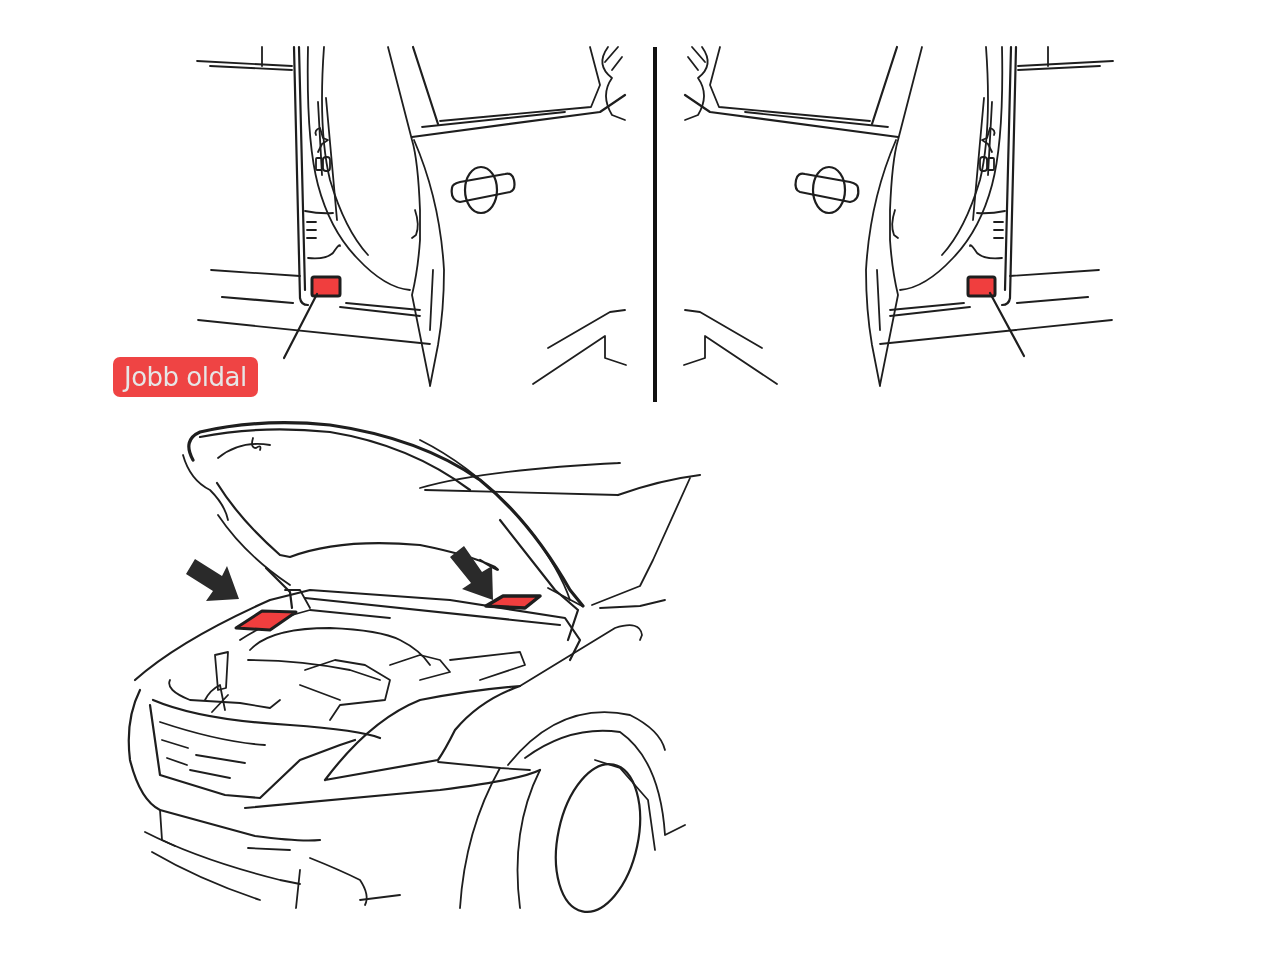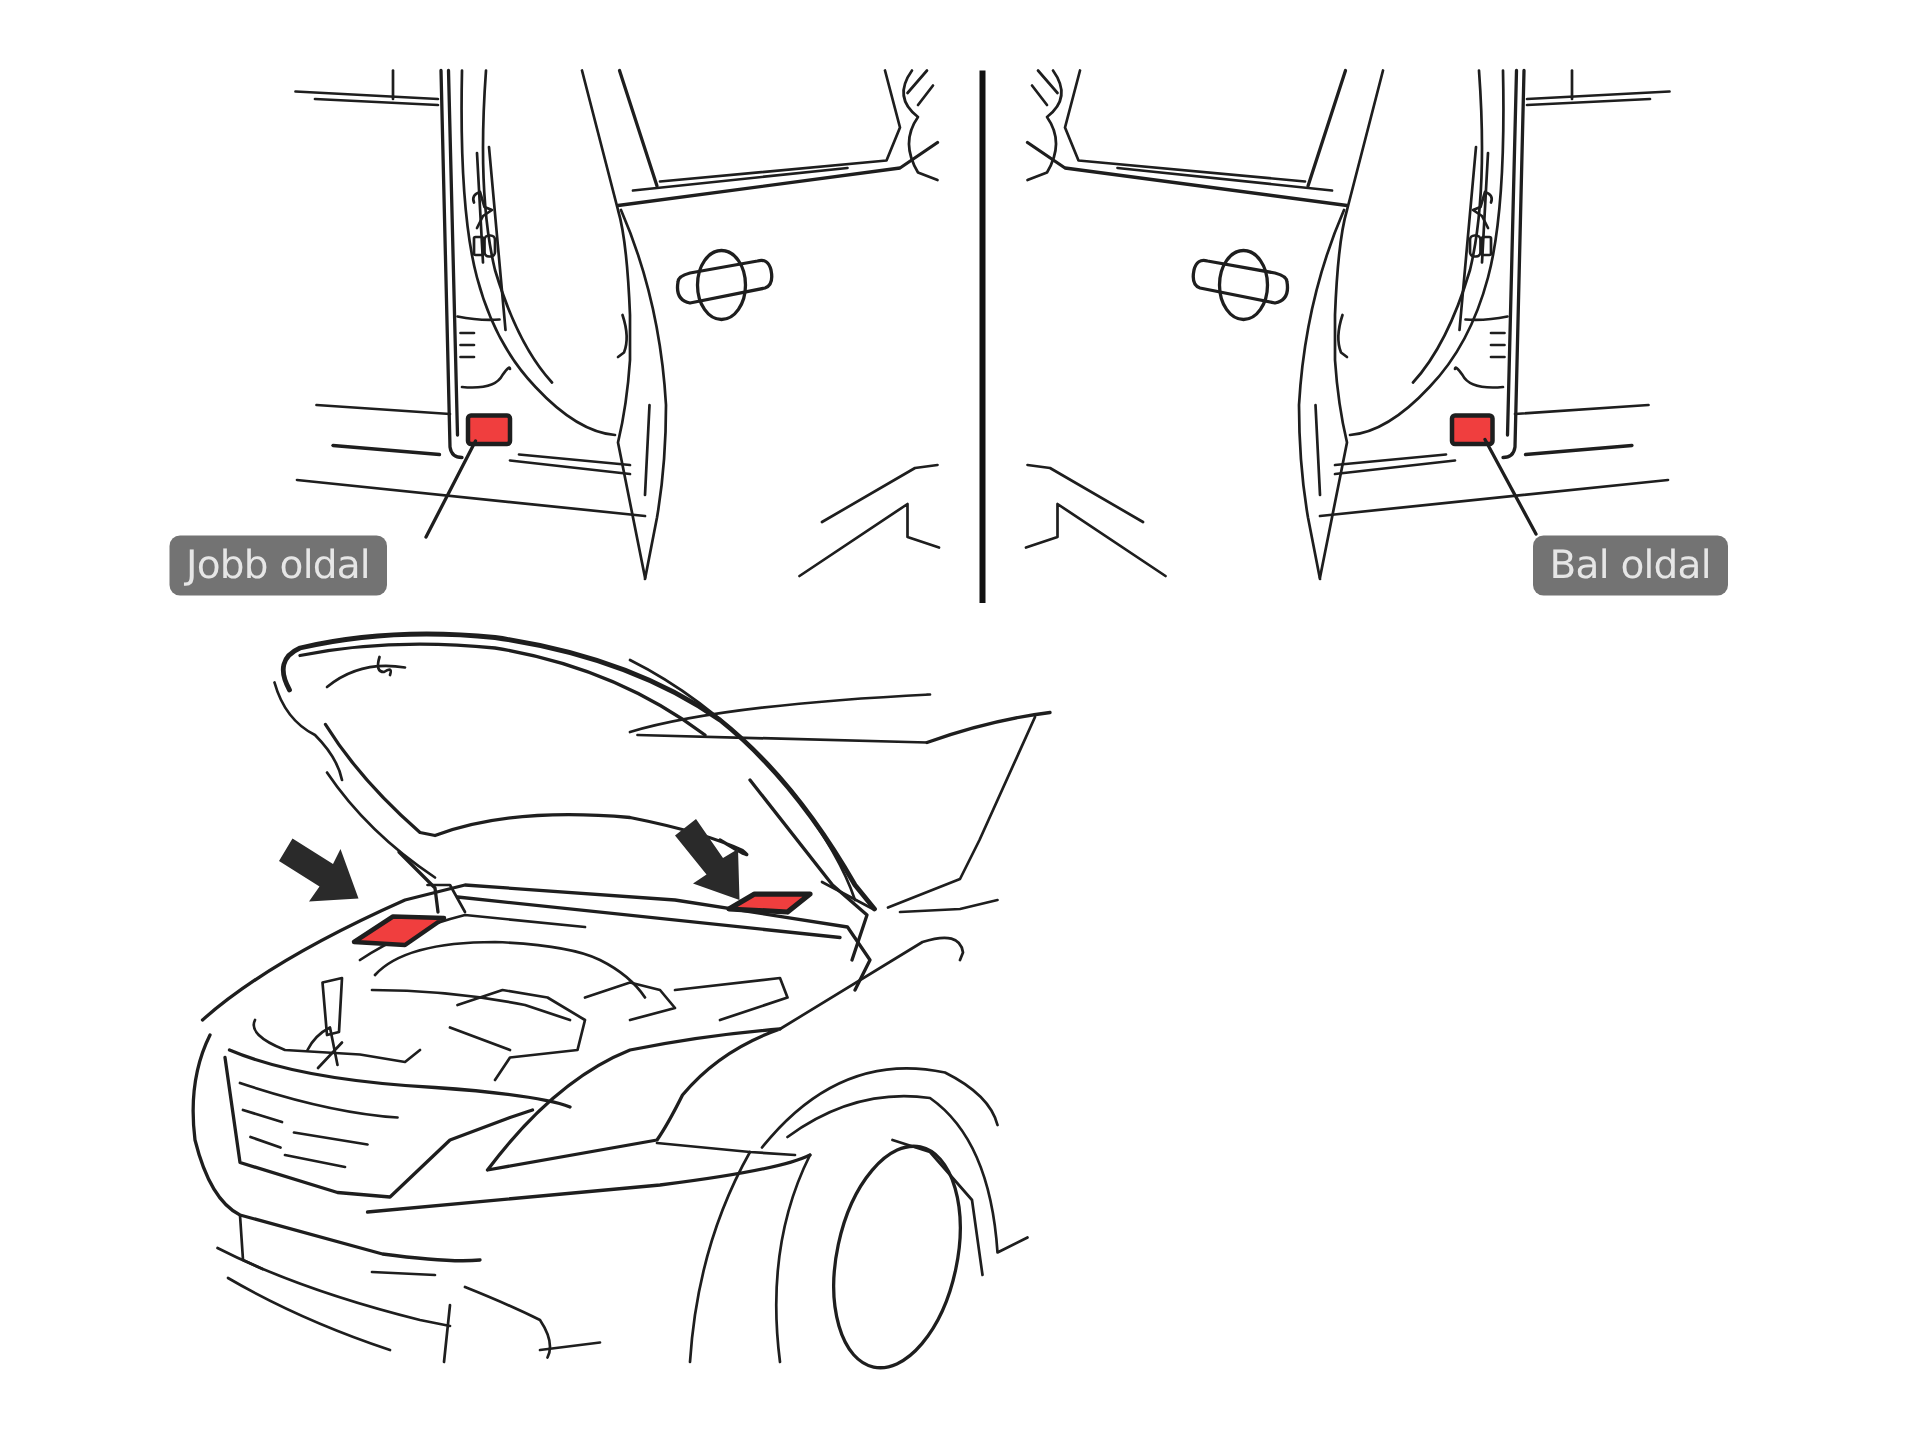--- a/index.html
+++ b/index.html
@@ -4,21 +4,21 @@
 <style>
   html, body { margin:0; padding:0; background:#ffffff; }
   body { width:1288px; height:956px; position:relative; overflow:hidden; font-family:"DejaVu Sans", sans-serif; }
   .stage { position:absolute; left:0; top:0; width:1288px; height:956px; }
   svg.art { position:absolute; left:0; top:0; }
   .ln { fill:none; stroke:#1e1e1e; stroke-width:2.2; stroke-linecap:round; stroke-linejoin:round; }
   .ln-thin { fill:none; stroke:#1e1e1e; stroke-width:1.8; stroke-linecap:round; stroke-linejoin:round; }
   .ln-bold { fill:none; stroke:#1e1e1e; stroke-width:3.2; stroke-linecap:round; stroke-linejoin:round; }
   .callout {
     position:absolute; height:40px; line-height:40px; padding:0 11px;
-    background:#737373; color:#e6e6e6; border-radius:7px;
+    background:#ef4444; color:#e6e6e6; border-radius:7px;
     font-family:"DejaVu Sans", sans-serif; font-size:26px; letter-spacing:-0.5px;
     white-space:nowrap;
   }
 </style>
 </head>
 <body>
 
 <div class="stage">
 
   <svg class="art" width="1288" height="956" viewBox="0 0 1288 956">
@@ -185,15 +185,14 @@
 
     <g>
       <path d="M186 574 L195 559 L222 576 L227 566 L239 599 L206 601 L213 591 Z" fill="#2a2a2a"></path>
     </g>
     <g>
       <path d="M450 557 L464 546 L482 572 L492 566 L493 600 L462 589 L471 583 Z" fill="#2a2a2a"></path>
     </g>
   </svg>
 
   <div class="callout" style="left:113px; top:357px;">Jobb oldal</div>
-  <div class="callout" style="left:1022px; top:357px;">Bal oldal</div>
 
 </div>
 
 </body></html>

